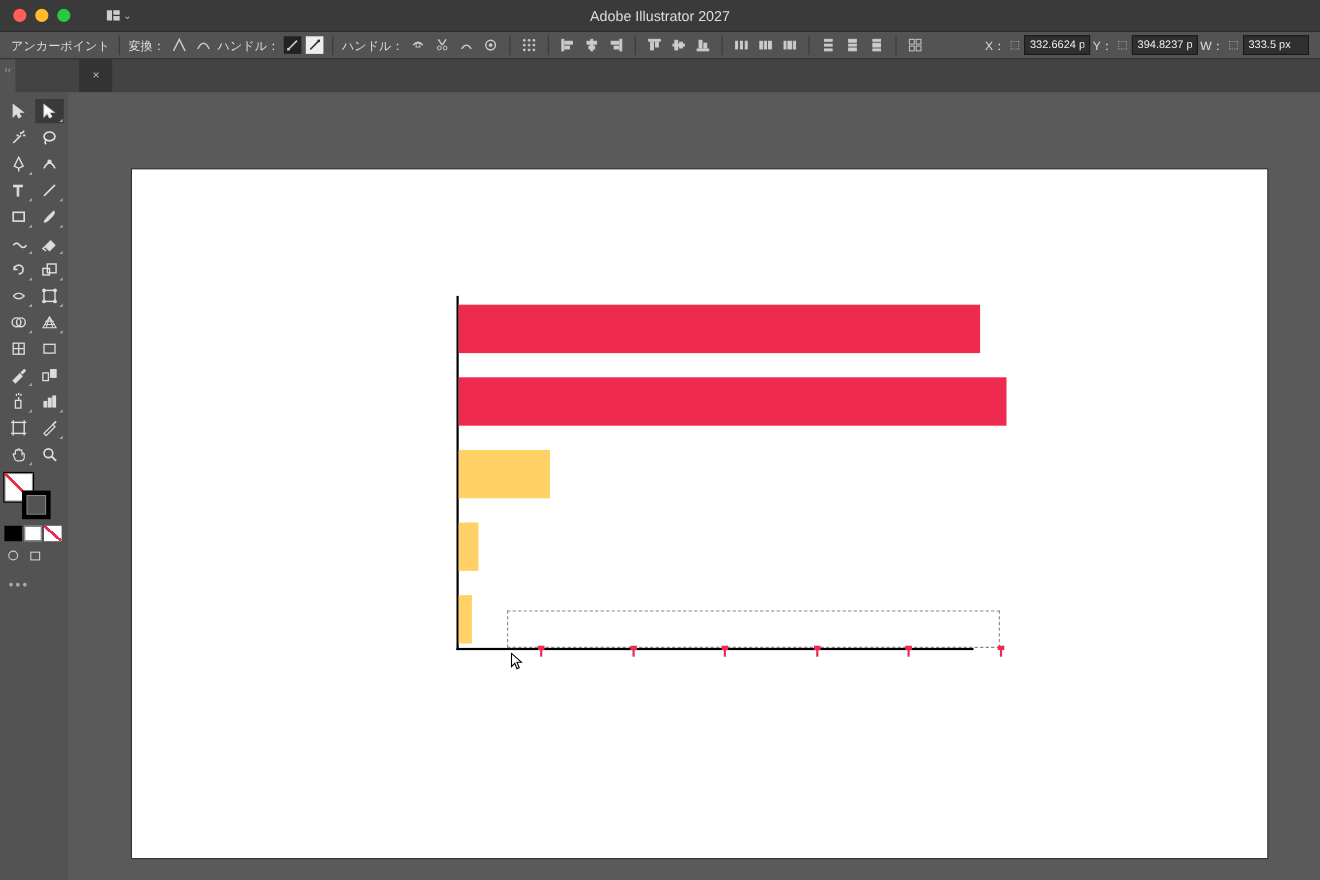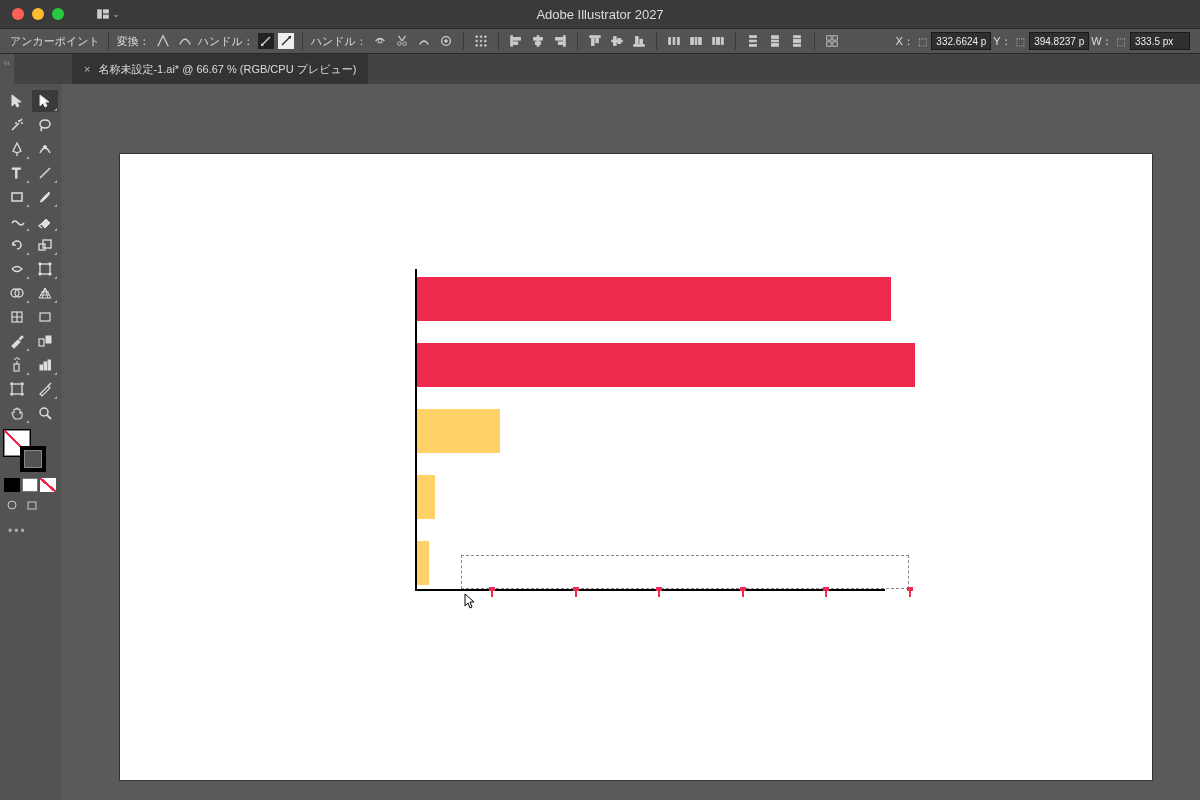--- a/index.html
+++ b/index.html
@@ -276,21 +276,20 @@
   </div>
 </div>
 
 <div class="pstrip">
     <span>‹‹</span>
   </div>
 
 <div class="tabbar">
   <div class="doc-tab">
     <span class="x">×</span>
-    <span>名称未設定-1.ai* @ 66.67 % (RGB/CPU プレビュー)</span>
   </div>
 </div>
 
 <div class="workarea">
   <div class="toolbar">
     <div class="tool-row">
       <div class="tool">
           <svg viewBox="0 0 16 16">
             <path d="M3 2 L3 13 L6 10 L8 14 L10 13 L8 9 L12 9 Z"></path>
           </svg>

